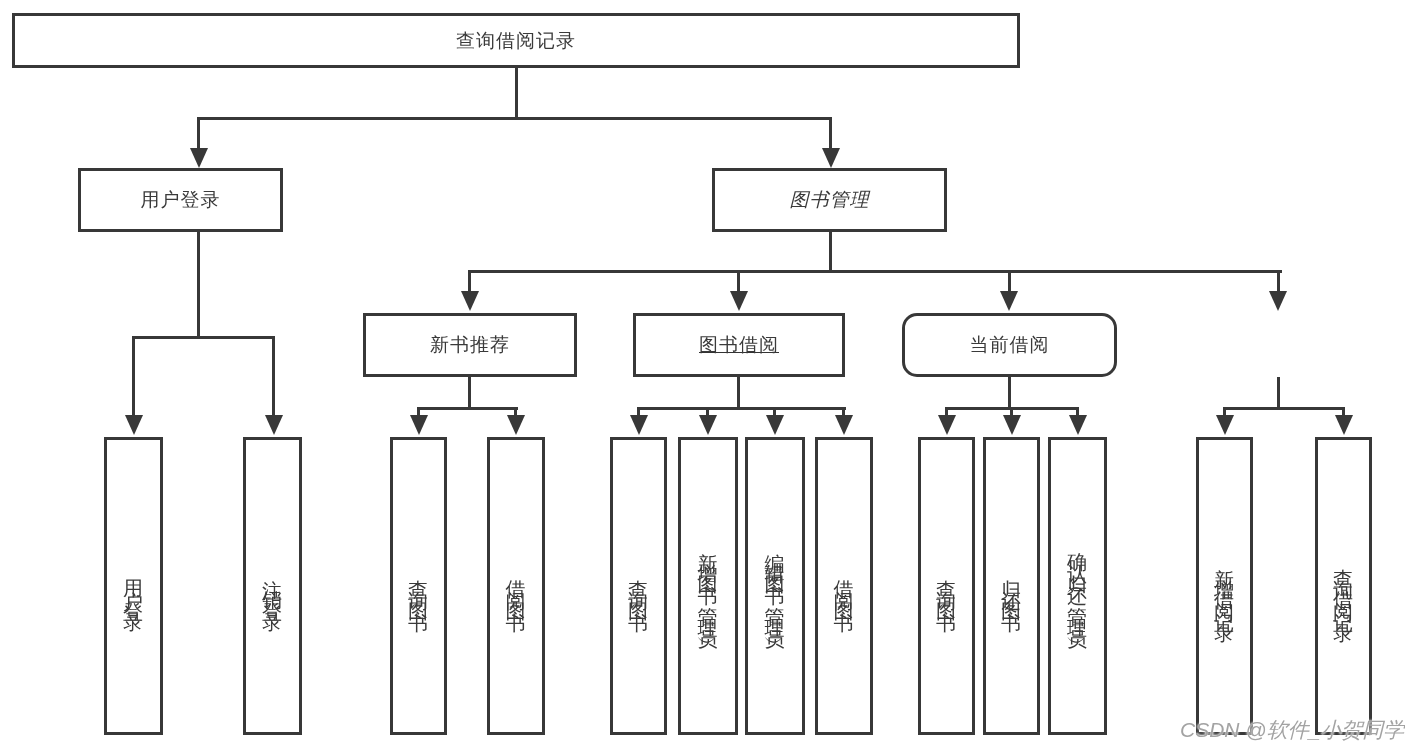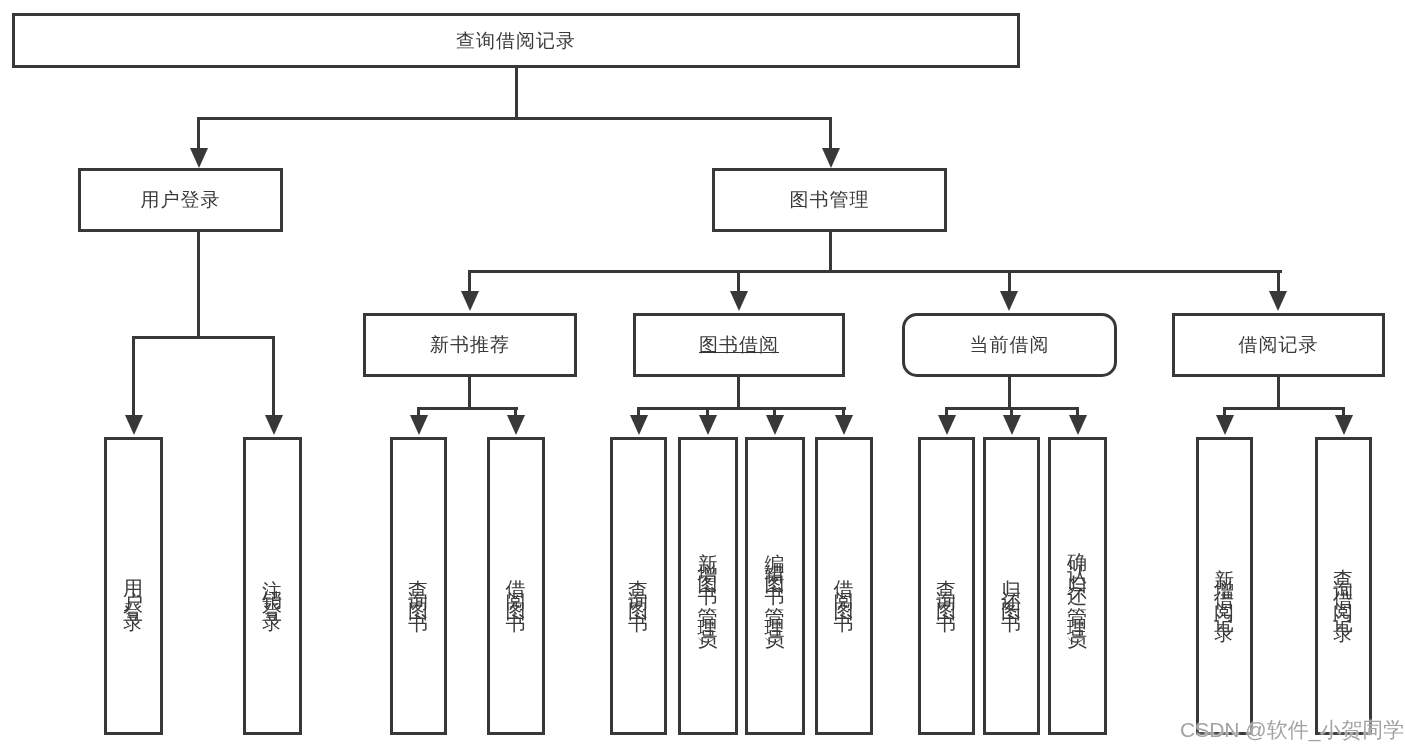--- a/index.html
+++ b/index.html
@@ -41,20 +41,21 @@
     border-top:20px solid #383838;
   }
   .watermark{
     position:absolute;
     left:1180px;top:716px;
     font-size:21px;
     color:#a3a3a3;
     text-shadow:0 0 3px #ffffff,0 0 2px #ffffff;
     white-space:nowrap;
     z-index:5;
+    font-style:italic;
   }
 </style>
 </head>
 <body>
 
 <div id="stage">
 
   <div class="box" style="left:12px;top:13px;width:1008px;height:55px;">
     <span class="hlabel">查询借阅记录</span>
   </div>
@@ -62,21 +63,21 @@
   <div class="vline" style="left:515px;top:68px;height:49px;"></div>
   <div class="hline" style="left:197px;top:117px;width:635px;"></div>
   <div class="vline" style="left:197px;top:117px;height:33px;"></div>
   <div class="arrow" style="left:190px;top:148px;"></div>
   <div class="vline" style="left:829px;top:117px;height:33px;"></div>
   <div class="arrow" style="left:822px;top:148px;"></div>
 
   <div class="box" style="left:78px;top:168px;width:205px;height:64px;">
     <span class="hlabel">用户登录</span>
   </div>
-  <div class="box" style="left:712px;top:168px;width:235px;height:64px;">
+  <div class="box" style="left:712px;top:168px;width:235px;height:64px;font-style:italic;">
     <span class="hlabel">图书管理</span>
   </div>
 
   <div class="vline" style="left:197px;top:232px;height:104px;"></div>
   <div class="hline" style="left:132px;top:336px;width:143px;"></div>
   <div class="vline" style="left:132px;top:336px;height:79px;"></div>
   <div class="arrow" style="left:125px;top:415px;"></div>
   <div class="vline" style="left:272px;top:336px;height:79px;"></div>
   <div class="arrow" style="left:265px;top:415px;"></div>
 
@@ -92,23 +93,20 @@
   <div class="arrow" style="left:1269px;top:291px;"></div>
 
   <div class="box" style="left:363px;top:313px;width:214px;height:64px;">
     <span class="hlabel">新书推荐</span>
   </div>
   <div class="box" style="left:633px;top:313px;width:212px;height:64px;text-decoration:underline;">
     <span class="hlabel">图书借阅</span>
   </div>
   <div class="box" style="left:902px;top:313px;width:215px;height:64px;border-radius:15px;">
     <span class="hlabel">当前借阅</span>
-  </div>
-  <div class="box" style="left:1172px;top:313px;width:213px;height:64px;">
-    <span class="hlabel">借阅记录</span>
   </div>
 
   <div class="vline" style="left:468px;top:377px;height:30px;"></div>
   <div class="hline" style="left:417px;top:407px;width:101px;"></div>
   <div class="vline" style="left:417px;top:407px;height:10px;"></div>
   <div class="arrow" style="left:410px;top:415px;"></div>
   <div class="vline" style="left:514px;top:407px;height:10px;"></div>
   <div class="arrow" style="left:507px;top:415px;"></div>
 
   <div class="vline" style="left:737px;top:377px;height:30px;"></div>

